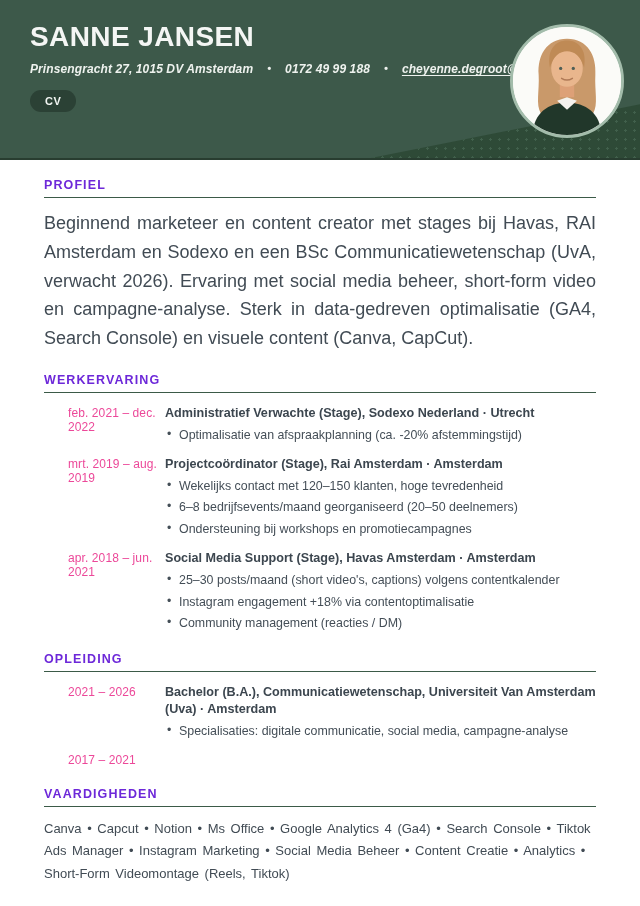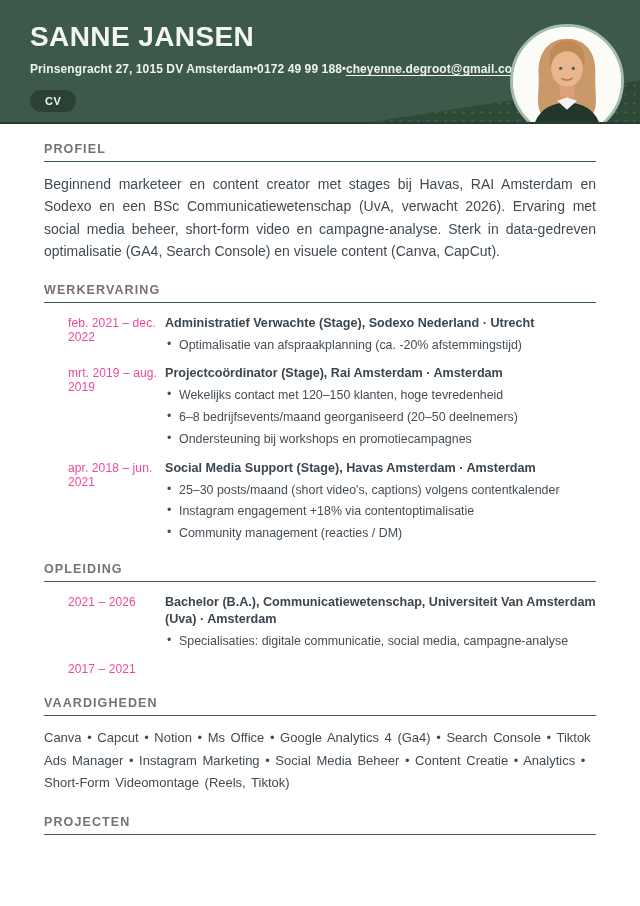--- a/index.html
+++ b/index.html
@@ -13,21 +13,21 @@
     height: 906px;
     margin: 0 auto;
     background: #ffffff;
     overflow: hidden;
     color: #414b54;
   }
 
   
   .hero {
     position: relative;
-    height: 124px;
+    height: 160px;
     background: #3d594a;
     border-bottom: 2px solid #283d30;
     overflow: hidden;
   }
   .hero-diagonal {
     position: absolute;
     inset: 0;
     background-color: #2e4a37;
     background-image: radial-gradient(#41604c 1px, transparent 1.2px);
     background-size: 9px 9px;
@@ -46,22 +46,23 @@
     line-height: 1.05;
   }
   .contact {
     margin-top: 11px;
     color: #eef2ee;
     font-size: 12px;
     font-weight: 600;
     letter-spacing: 0.1px;
     display: flex;
     align-items: center;
-    gap: 0;
+    gap: 14px;
     white-space: nowrap;
+    font-style: italic;
   }
   .contact .sep { font-size: 11px; position: relative; top: -1px; }
   .contact a.email {
     color: #eef2ee;
     text-decoration: underline;
     text-underline-offset: 2px;
     cursor: pointer;
   }
   .badge {
     display: inline-block;
@@ -88,30 +89,30 @@
   }
   .photo svg { display: block; width: 100%; height: 100%; }
 
   
   .content { padding: 6px 44px 0 44px; }
 
   section h2 {
     margin-top: 20px;
     padding-bottom: 5px;
     border-bottom: 1.5px solid #3b5a47;
-    color: #737373;
+    color: #6d28d9;
     font-size: 12.5px;
     font-weight: 700;
     letter-spacing: 1.1px;
   }
   section:first-child h2 { margin-top: 12px; }
 
   .para {
     margin-top: 11px;
-    font-size: 14px;
+    font-size: 18px;
     line-height: 1.6;
     color: #414b54;
   }
   .justify { text-align: justify; }
 
   .entries { margin-top: 2px; }
   .entry {
     display: grid;
     grid-template-columns: 121px 1fr;
     margin-top: 12px;

